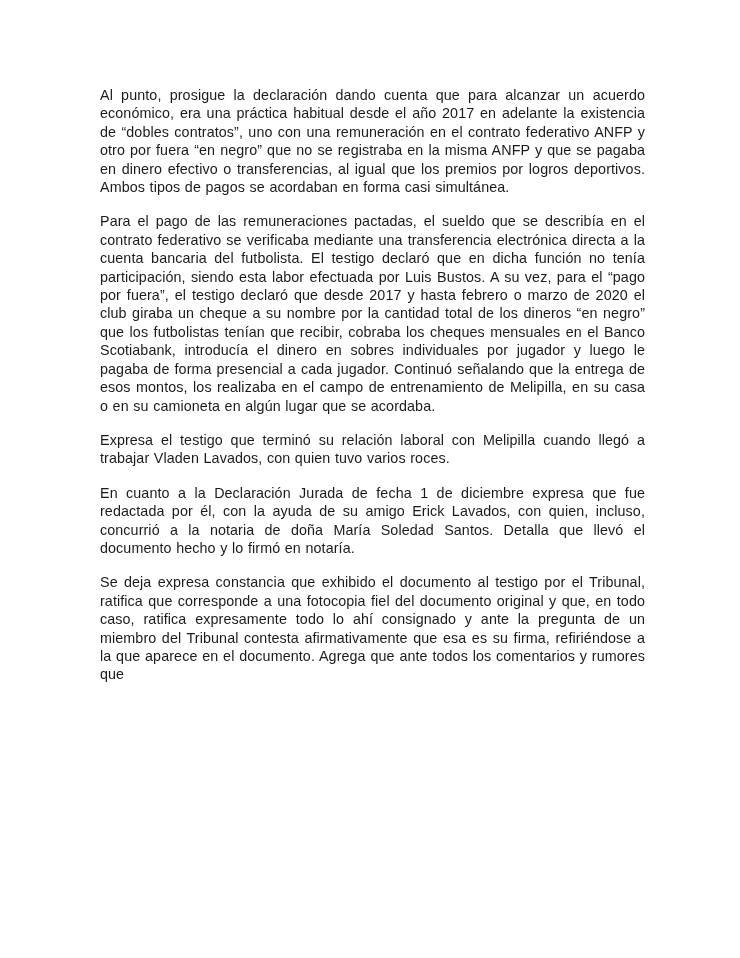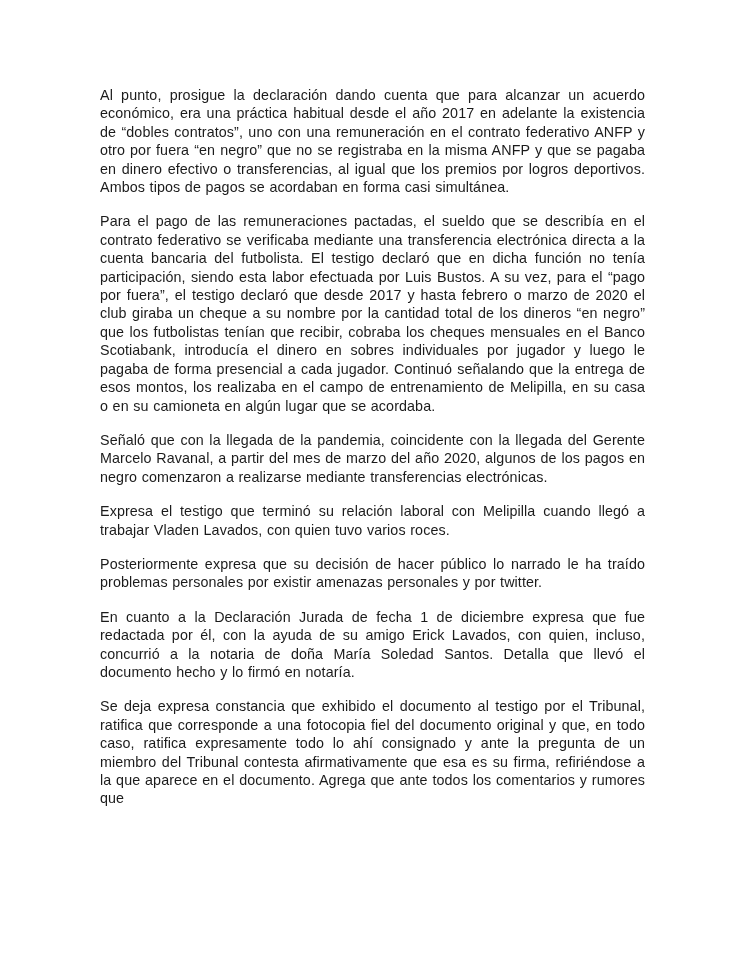--- a/index.html
+++ b/index.html
@@ -37,19 +37,17 @@
     margin-bottom: 14px;
   }
 </style>
 </head>
 <body>
 
 <div class="page">
   <div class="text-block">
     <p class="para">Al punto, prosigue la declaración dando cuenta que para alcanzar un acuerdo económico, era una práctica habitual desde el año 2017 en adelante la existencia de “dobles contratos”, uno con una remuneración en el contrato federativo ANFP y otro por fuera “en negro” que no se registraba en la misma ANFP y que se pagaba en dinero efectivo o transferencias, al igual que los premios por logros deportivos. Ambos tipos de pagos se acordaban en forma casi simultánea.</p>
     <p class="para">Para el pago de las remuneraciones pactadas, el sueldo que se describía en el contrato federativo se verificaba mediante una transferencia electrónica directa a la cuenta bancaria del futbolista. El testigo declaró que en dicha función no tenía participación, siendo esta labor efectuada por Luis Bustos. A su vez, para el “pago por fuera”, el testigo declaró que desde 2017 y hasta febrero o marzo de 2020 el club giraba un cheque a su nombre por la cantidad total de los dineros “en negro” que los futbolistas tenían que recibir, cobraba los cheques mensuales en el Banco Scotiabank, introducía el dinero en sobres individuales por jugador y luego le pagaba de forma presencial a cada jugador. Continuó señalando que la entrega de esos montos, los realizaba en el campo de entrenamiento de Melipilla, en su casa o en su camioneta en algún lugar que se acordaba.</p>
-    <p class="para">Señaló que con la llegada de la pandemia, coincidente con la llegada del Gerente Marcelo Ravanal, a partir del mes de marzo del año 2020, algunos de los pagos en negro comenzaron a realizarse mediante transferencias electrónicas.</p>
     <p class="para">Expresa el testigo que terminó su relación laboral con Melipilla cuando llegó a trabajar Vladen Lavados, con quien tuvo varios roces.</p>
-    <p class="para">Posteriormente expresa que su decisión de hacer público lo narrado le ha traído problemas personales por existir amenazas personales y por twitter.</p>
     <p class="para">En cuanto a la Declaración Jurada de fecha 1 de diciembre expresa que fue redactada por él, con la ayuda de su amigo Erick Lavados, con quien, incluso, concurrió a la notaria de doña María Soledad Santos. Detalla que llevó el documento hecho y lo firmó en notaría.</p>
     <p class="para">Se deja expresa constancia que exhibido el documento al testigo por el Tribunal, ratifica que corresponde a una fotocopia fiel del documento original y que, en todo caso, ratifica expresamente todo lo ahí consignado y ante la pregunta de un miembro del Tribunal contesta afirmativamente que esa es su firma, refiriéndose a la que aparece en el documento. Agrega que ante todos los comentarios y rumores que</p>
   </div>
 </div>
 
 </body></html>

